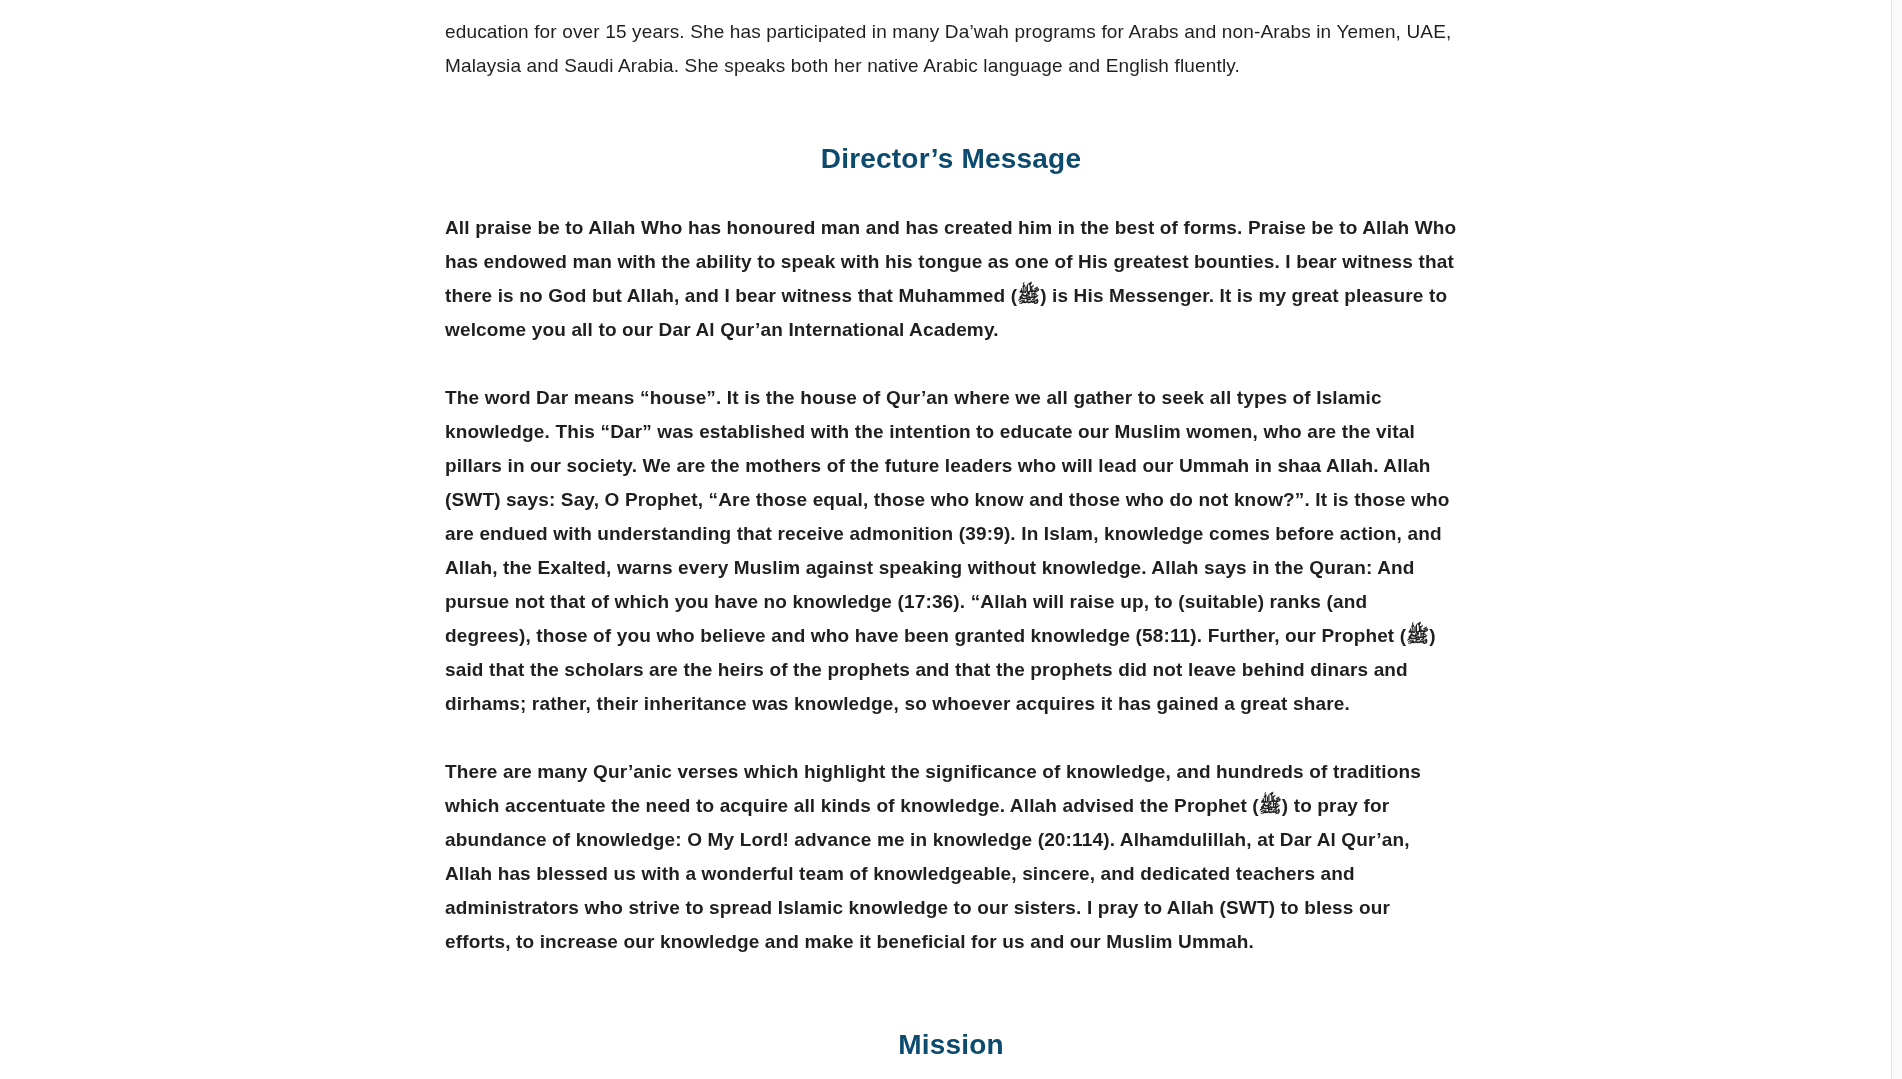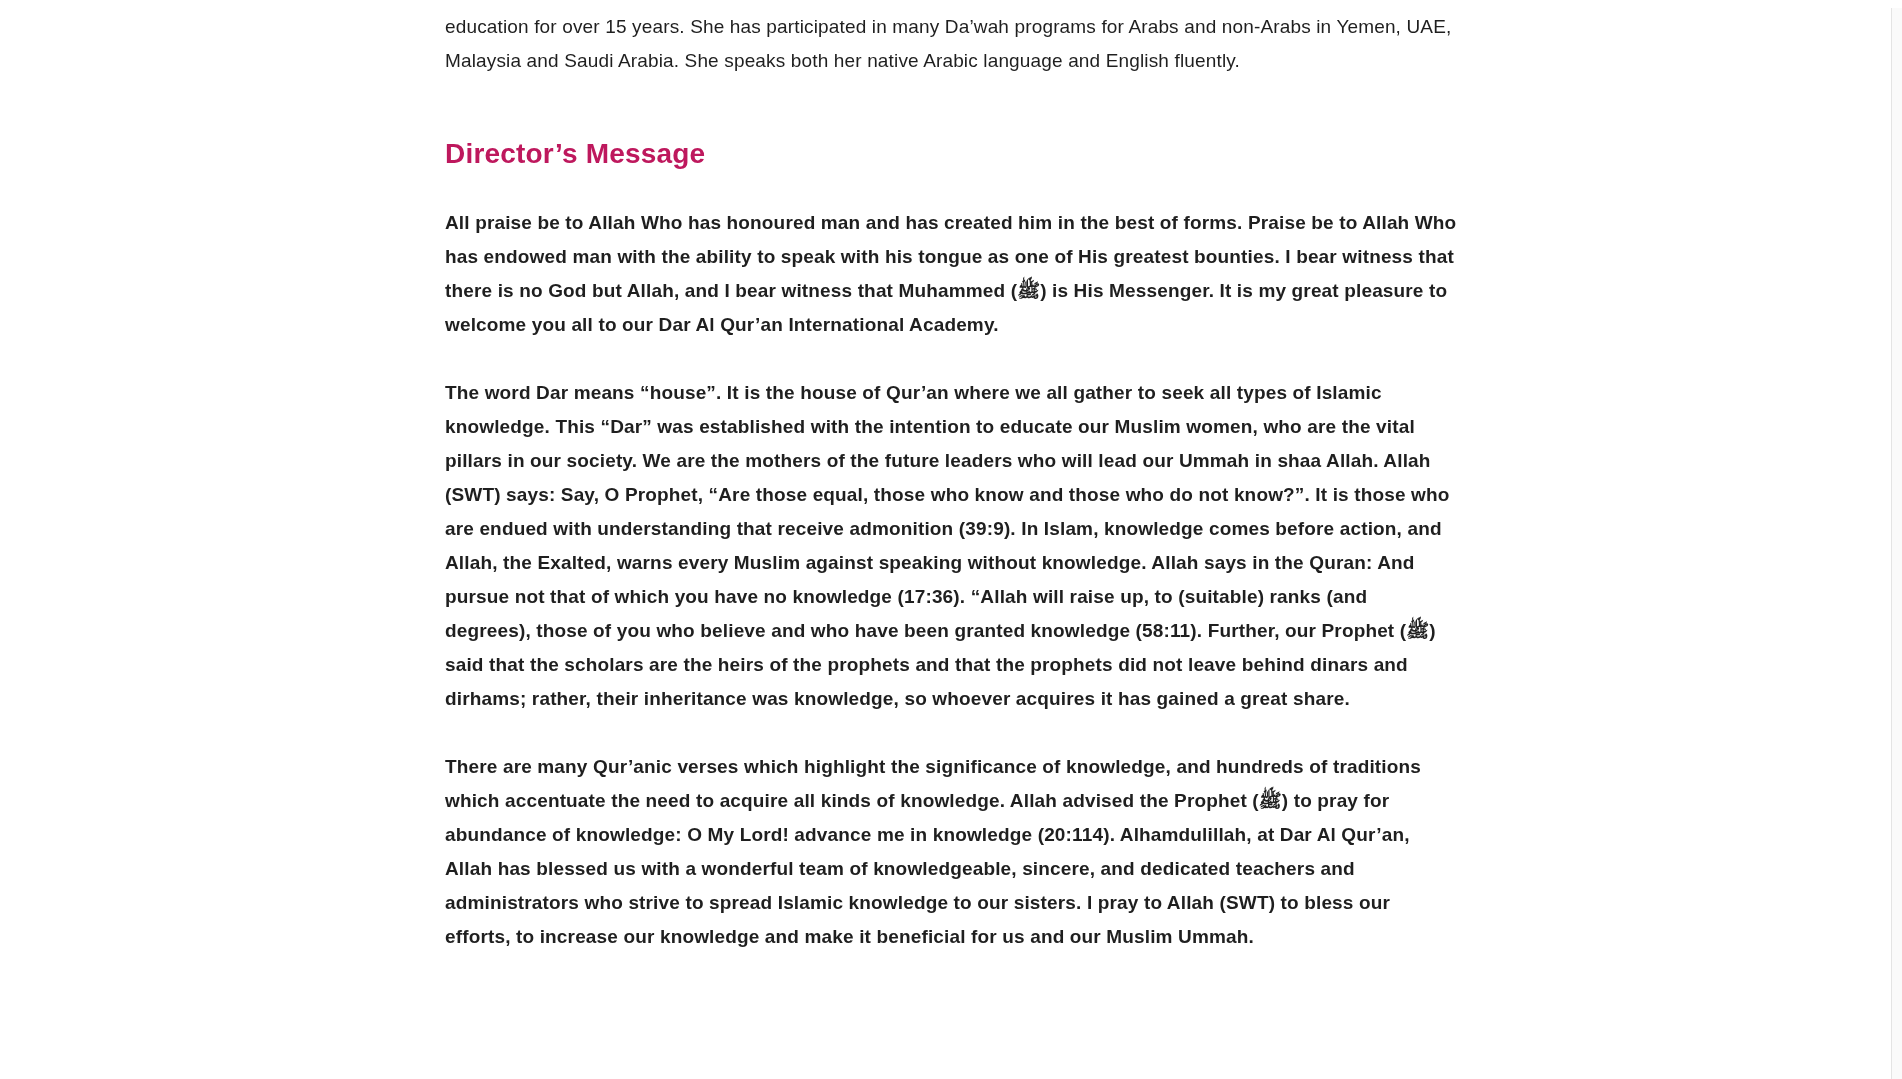--- a/index.html
+++ b/index.html
@@ -13,43 +13,44 @@
   .page {
     position: relative;
     width: 1902px;
     height: 1079px;
     background: #ffffff;
     font-family: "Liberation Sans", sans-serif;
     color: #1f1f1f;
   }
   .content {
     width: 1012px;
-    margin: 8px auto;
-    padding-top: 2px;
+    margin: 0 auto;
+    padding-top: 15px;
     font-size: 19px;
     line-height: 34px;
     letter-spacing: 0.15px;
     text-align: left;
   }
   .content p {
     margin: 0;
   }
   .content p.para {
     margin: 34px 0 0 0;
     font-weight: bold;
   }
   .content p.first {
     margin: 0;
   }
   h2.section-heading {
     font-family: "Liberation Sans", sans-serif;
     font-weight: 700;
-    color: #be185d;
+    color: #0c4a6e;
     font-size: 28px;
     line-height: 36px;
+    text-align: center;
     margin: 58px 0 0 0;
     letter-spacing: 0.2px;
   }
   h2.mission-heading {
     margin-top: 68px;
   }
   .scrollbar-track {
     position: absolute;
     top: 0;
     right: 0;
@@ -68,17 +69,18 @@
     <p class="first">education for over 15 years. She has participated in many Da’wah programs for Arabs and non-Arabs in Yemen, UAE, Malaysia and Saudi Arabia. She speaks both her native Arabic language and English fluently.</p>
 
     <h2 class="section-heading">Director’s Message</h2>
 
     <p class="para">All praise be to Allah Who has honoured man and has created him in the best of forms. Praise be to Allah Who has endowed man with the ability to speak with his tongue as one of His greatest bounties. I bear witness that there is no God but Allah, and I bear witness that Muhammed (ﷺ) is His Messenger. It is my great pleasure to welcome you all to our Dar Al Qur’an International Academy.</p>
 
     <p class="para">The word Dar means “house”. It is the house of Qur’an where we all gather to seek all types of Islamic knowledge. This “Dar” was established with the intention to educate our Muslim women, who are the vital pillars in our society. We are the mothers of the future leaders who will lead our Ummah in shaa Allah. Allah (SWT) says: Say, O Prophet, “Are those equal, those who know and those who do not know?”. It is those who are endued with understanding that receive admonition (39:9). In Islam, knowledge comes before action, and Allah, the Exalted, warns every Muslim against speaking without knowledge. Allah says in the Quran: And pursue not that of which you have no knowledge (17:36). “Allah will raise up, to (suitable) ranks (and degrees), those of you who believe and who have been granted knowledge (58:11). Further, our Prophet (ﷺ) said that the scholars are the heirs of the prophets and that the prophets did not leave behind dinars and dirhams; rather, their inheritance was knowledge, so whoever acquires it has gained a great share.</p>
 
     <p class="para">There are many Qur’anic verses which highlight the significance of knowledge, and hundreds of traditions which accentuate the need to acquire all kinds of knowledge. Allah advised the Prophet (ﷺ) to pray for abundance of knowledge: O My Lord! advance me in knowledge (20:114). Alhamdulillah, at Dar Al Qur’an, Allah has blessed us with a wonderful team of knowledgeable, sincere, and dedicated teachers and administrators who strive to spread Islamic knowledge to our sisters. I pray to Allah (SWT) to bless our efforts, to increase our knowledge and make it beneficial for us and our Muslim Ummah.</p>
 
+    <h2 class="section-heading mission-heading">Mission</h2>
 
   </div>
 
   <div class="scrollbar-track"></div>
 </div>
 
 </body></html>

